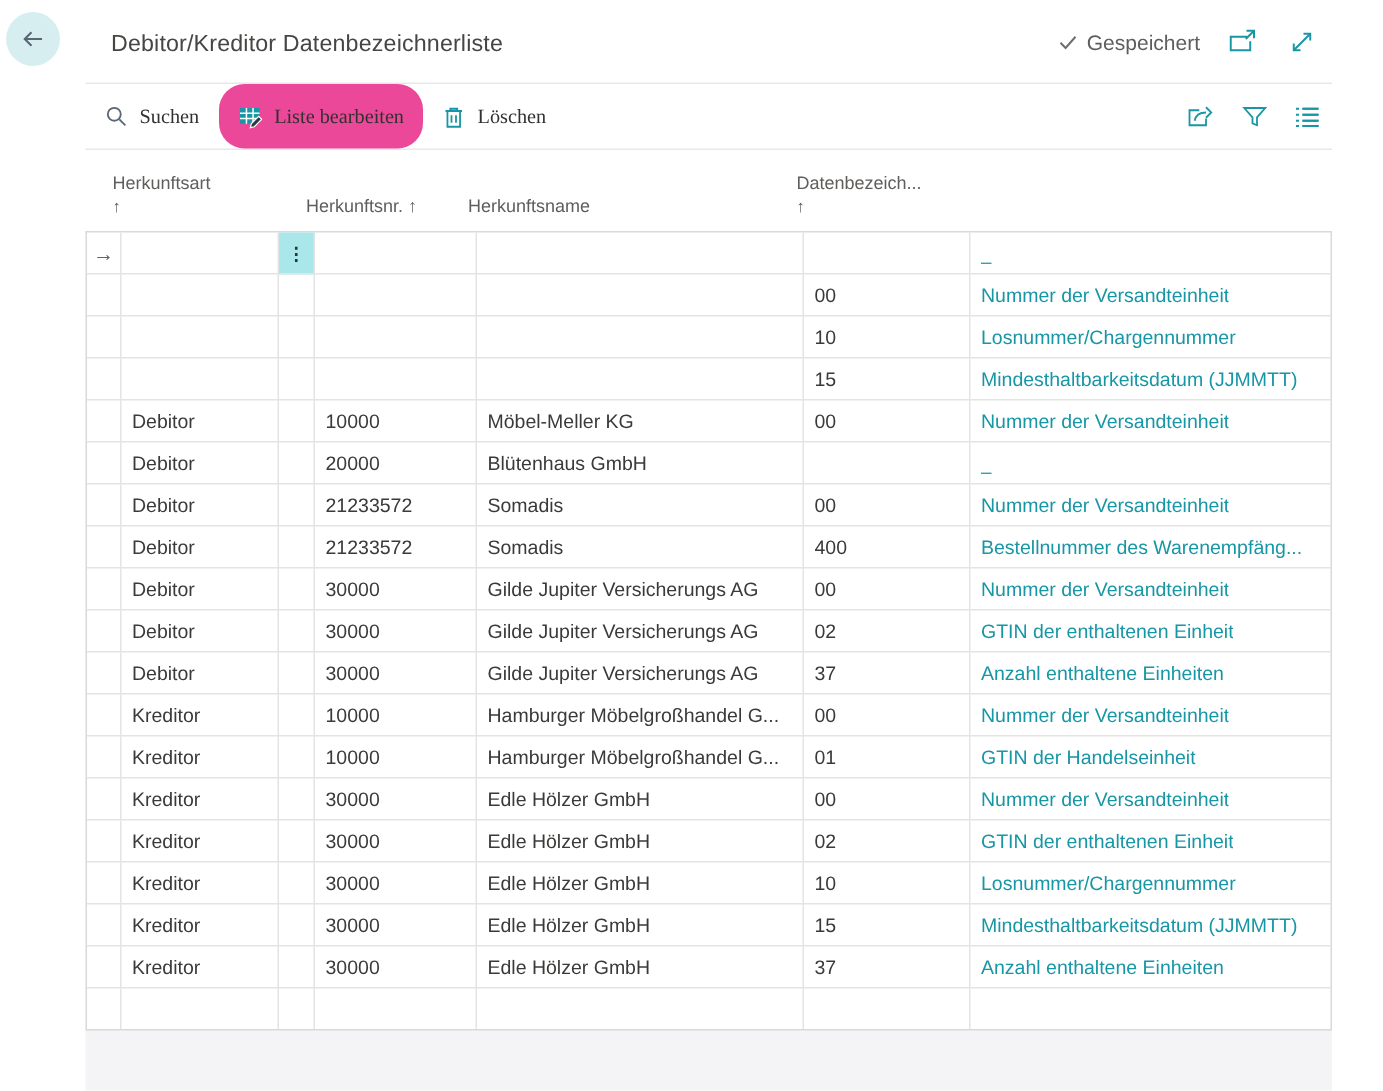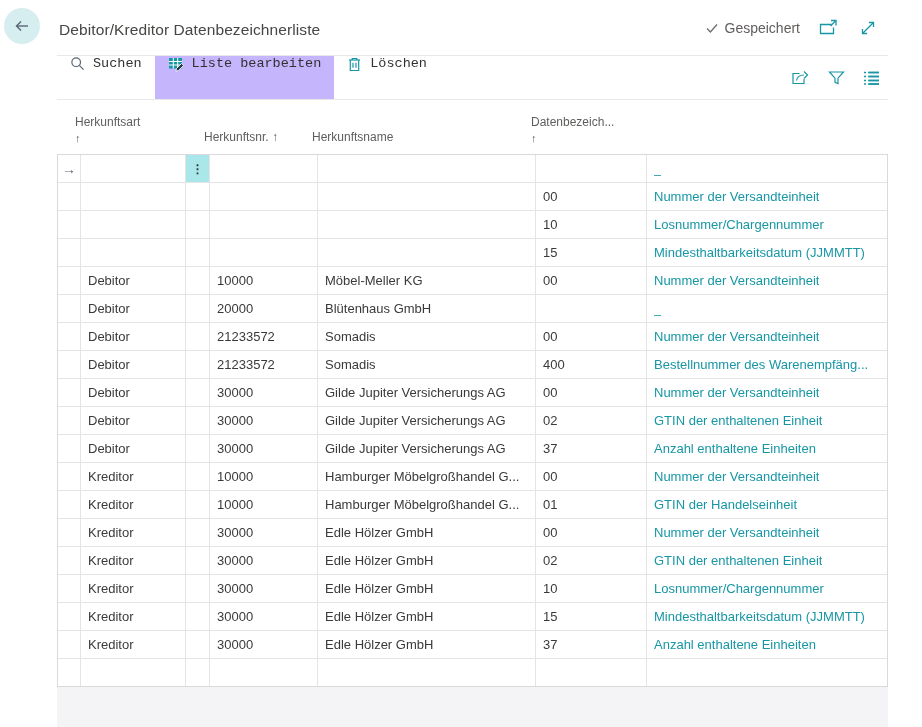--- a/index.html
+++ b/index.html
@@ -12,42 +12,42 @@
   svg{display:block}
 
   
   .titlebar{position:absolute;left:0;top:0;width:922px;height:55px;background:#fff;}
   .back-btn{
     position:absolute;left:4px;top:8px;width:36px;height:36px;border-radius:50%;
     background:#d7eef1;border:none;cursor:pointer;
     display:flex;align-items:center;justify-content:center;padding:0;
   }
   .page-title{
-    position:absolute;left:59px;top:21px;margin:0;
+    position:absolute;left:74px;top:21px;margin:0;
     font-size:15.5px;font-weight:400;color:#484644;letter-spacing:.1px;white-space:nowrap;
   }
   .titlebar-right{
     position:absolute;right:43px;top:0;height:55px;
     display:flex;align-items:center;gap:17px;
   }
   .saved{display:flex;align-items:center;gap:6px;font-size:14px;color:#605e5c;text-align:center;}
   .win-icon-btn{background:none;border:none;padding:2px;cursor:pointer;}
 
   
   .toolbar{
     position:absolute;left:57px;top:55px;width:831px;height:45px;box-sizing:border-box;
     border-top:1px solid #e8e8e8;border-bottom:1px solid #e8e8e8;
     display:flex;align-items:stretch;background:#fff;
   }
   .tbtn{
-    display:flex;align-items:flex-start;gap:8px;padding:0 13px;
+    display:flex;align-items:center;gap:8px;padding:0 13px;
     background:transparent;border:none;cursor:pointer;
-    font-family:Liberation Mono, monospace;font-size:13.5px;color:#323130;white-space:nowrap;
-  }
-  .tbtn.active{background:#c4b5fd;}
+    font-family:Liberation Serif, serif;font-size:13.5px;color:#323130;white-space:nowrap;
+  }
+  .tbtn.active{background:#ec4899;border-radius:17px;}
   .toolbar-right{margin-left:auto;display:flex;align-items:center;gap:6px;padding-right:2px;}
   .icon-btn{background:none;border:none;cursor:pointer;padding:4px 6px;}
 
   
   .ghead{
     position:absolute;left:44px;top:100px;width:831px;height:54px;box-sizing:border-box;
     display:grid;grid-template-columns:24px 105px 24px 108px 219px 111px 240px;
     background:#fff;
   }
   .hcell{

